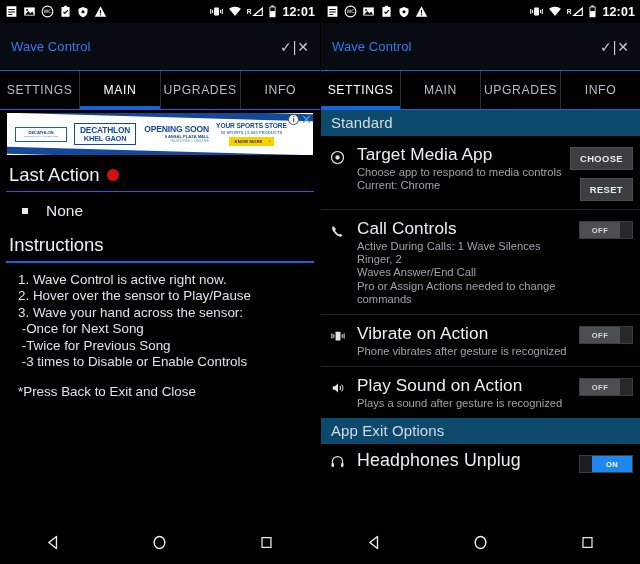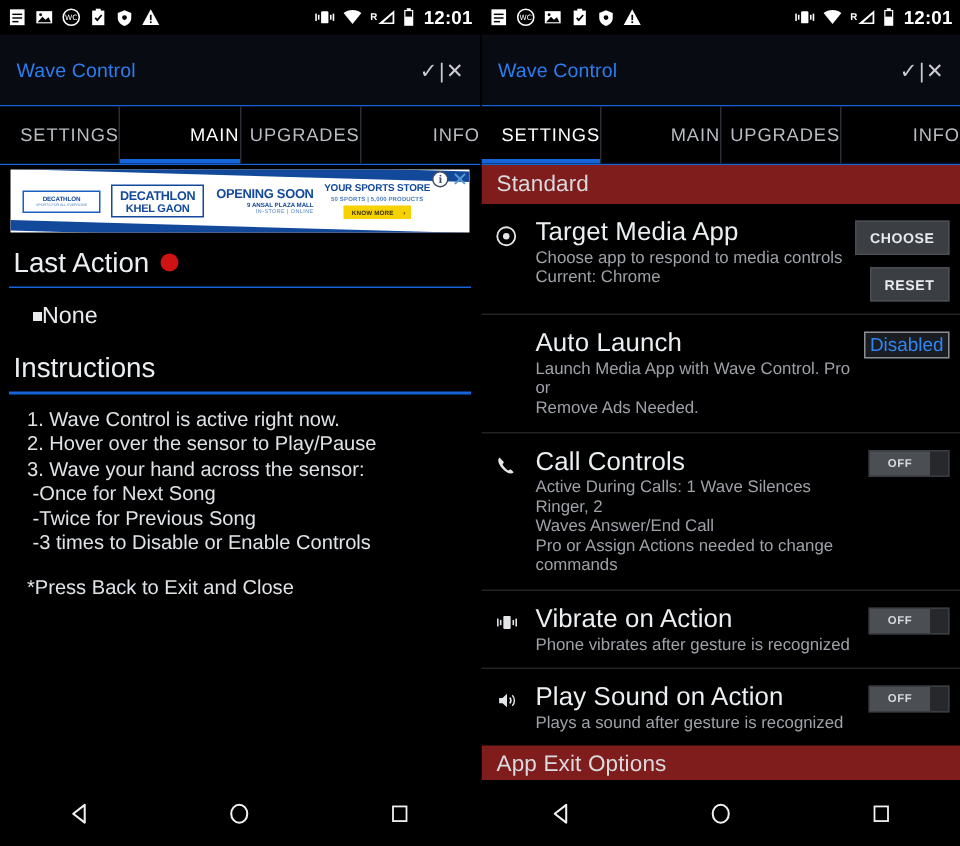--- a/index.html
+++ b/index.html
@@ -27,21 +27,21 @@
   .titlebar {
     height:48px; background:#080b12; display:flex; align-items:center;
     padding:0 11px; border-bottom:1.5px solid #1565d8; position:relative;
   }
   .app-title { color:#2c7ef0; font-size:13px; letter-spacing:0.1px; }
   .title-actions { margin-left:auto; display:flex; align-items:center; color:#c9ccd1; font-size:14px; gap:1px; }
 
   
   .tabs { height:38px; display:flex; background:#000; position:relative; }
   .tab {
-    flex:1; display:flex; align-items:center; justify-content:flex-end;
+    flex:1; display:flex; align-items:center; justify-content:center;
     font-size:12.2px; color:#b9bdc2; letter-spacing:0.6px;
     border-right:1px solid #2a2d33; position:relative;
   }
   .tab:last-child { border-right:none; }
   .tab.active { color:#fff; }
   .tab-underline { position:absolute; left:0; right:0; bottom:0; height:3px; background:#1565d8; }
   .tabs-base { height:1px; background:#1565d8; }
 
   
   .ad-wrap { height:48px; background:#000; display:flex; align-items:center; justify-content:center; }
@@ -86,30 +86,30 @@
     font-family:"Liberation Serif", serif;
   }
   .ad-x { color:#5b9bd5; font-size:13px; line-height:10px; font-weight:300; }
 
   
   .content { padding:0 0 0 0; }
   .sect-head { padding:6px 9px 3px 9px; }
   .sect-title { color:#eceff1; font-size:18.5px; display:flex; align-items:center; gap:7px; }
   .dot-red { width:12px; height:12px; border-radius:50%; background:#cf1212; display:inline-block; }
   .rule { height:1.4px; background:#1565d8; margin:2px 6px 0 6px; }
-  .bullet-row { display:flex; align-items:center; gap:0; padding:10px 0 8px 22px; }
+  .bullet-row { display:flex; align-items:center; gap:18px; padding:10px 0 8px 22px; }
   .sq { width:6px; height:6px; background:#e8eaed; display:inline-block; }
   .bullet-txt { color:#e8eaed; font-size:15.5px; }
   .instr { padding:9px 0 0 18px; }
   .instr-line { color:#dfe2e6; font-size:13.4px; line-height:16.5px; white-space:pre; }
   .instr-gap { height:13px; }
 
   
   .group-head {
-    background:#7f1d1d; color:#d8dade; font-size:15px;
+    background:#0c4a6e; color:#d8dade; font-size:15px;
     padding:4px 0 5px 10px; letter-spacing:0.1px;
   }
   .srow { display:flex; padding:8px 7px 8px 9px; position:relative; }
   .srow + .srow { border-top:1px solid #212327; }
   .s-ico { width:27px; flex:0 0 27px; padding-top:6px; display:flex; justify-content:flex-start; }
   .s-body { flex:1 1 auto; min-width:0; }
   .s-title { color:#eceff1; font-size:17.2px; line-height:21px; letter-spacing:0.1px; }
   .s-sub { color:#9ea2a8; font-size:11.2px; line-height:13.2px; margin-top:1px; }
   .s-ctrl { flex:0 0 auto; display:flex; flex-direction:column; align-items:flex-end; gap:8px; padding-top:3px; }
 
@@ -414,31 +414,20 @@
           <div class="s-title">Target Media App</div>
           <div class="s-sub" style="white-space:pre-line">Choose app to respond to media controls
 Current: Chrome</div>
         </div>
         <div class="s-ctrl">
           <div class="btn">CHOOSE</div>
           <div class="btn">RESET</div>
         </div>
       </div>
 
-      <div class="srow">
-        <div class="s-ico"></div>
-        <div class="s-body">
-          <div class="s-title">Auto Launch</div>
-          <div class="s-sub" style="white-space:pre-line">Launch Media App with Wave Control. Pro or
-Remove Ads Needed.</div>
-        </div>
-        <div class="s-ctrl">
-          <div class="badge">Disabled</div>
-        </div>
-      </div>
 
       <div class="srow">
         <div class="s-ico">
           <svg width="15" height="15" viewBox="0 0 16 16">
               <path d="M3.2 2.2 C2.2 3.2 2 4.6 2.8 6.4 C3.9 8.9 6.4 11.6 9 12.9 C10.8 13.8 12.3 13.6 13.3 12.6 L11.2 10.4 L9.4 11.3 C8.2 10.5 6.2 8.5 5.4 7.2 L6.3 5.4 Z" fill="#e3e5e8"></path>
             </svg>
         </div>
         <div class="s-body">
           <div class="s-title">Call Controls</div>
           <div class="s-sub" style="white-space:pre-line">Active During Calls: 1 Wave Silences Ringer, 2

